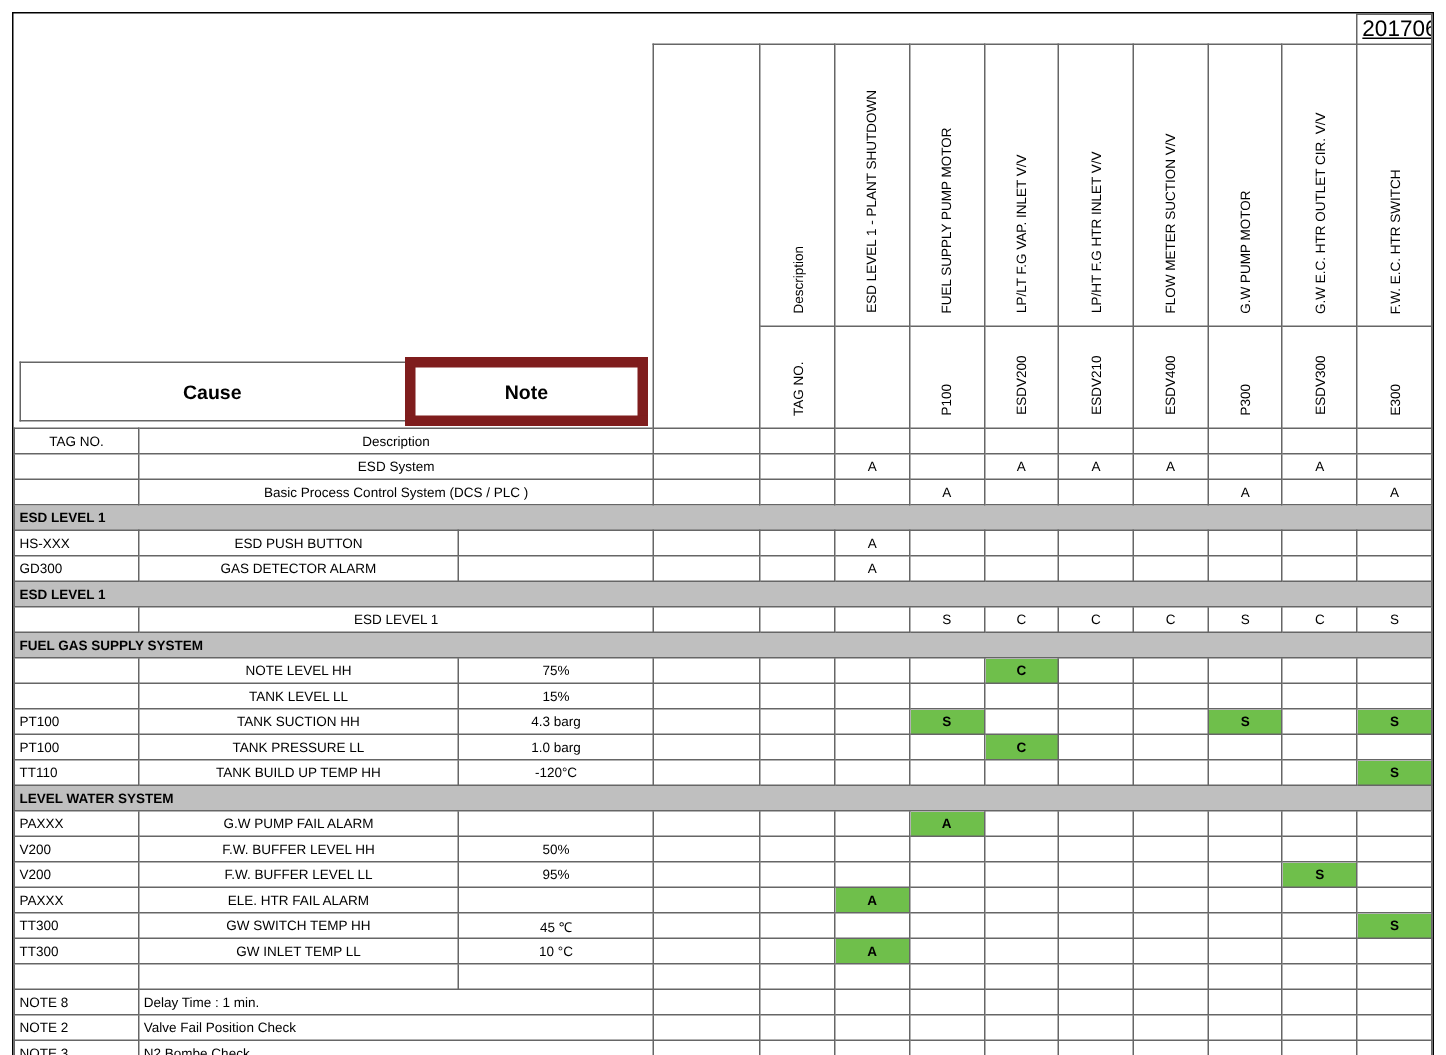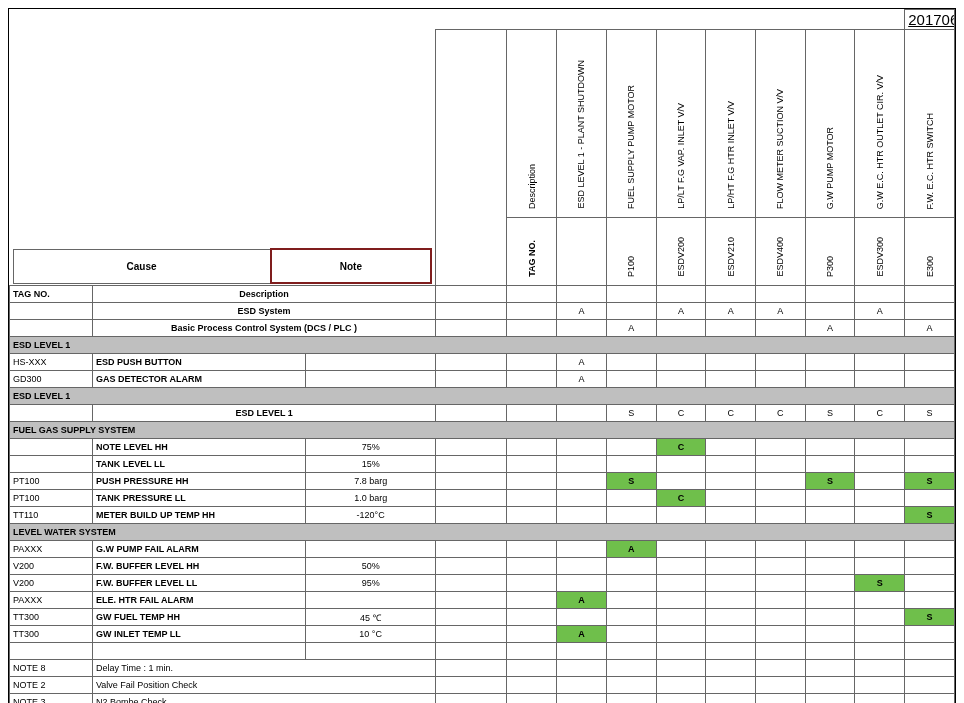--- a/index.html
+++ b/index.html
@@ -39,27 +39,27 @@
     padding-bottom: 6px;
   }
   .vhead .rot {
     writing-mode: vertical-rl;
     transform: rotate(180deg);
     display: inline-block;
     font-size: 9px;
     white-space: nowrap;
   }
   .center { text-align: center; }
-  .bold   { font-weight: bold; }
+  .bold   { font-weight: normal; text-align: center; }
   .section-bar {
     background: #bfbfbf;
     font-weight: bold;
   }
   .green  { background: #6fbf4b; font-weight: bold; text-align:center;}
-  .cause-note-header td { font-weight: bold; text-align:center; height:30px; font-size:10px;}
+  .cause-note-header td { font-weight: bold; text-align:center; height:30px; font-size:13px;}
   .top-date { text-align:left; font-size:15px;text-decoration:underline;}
   .no-border { border:none !important; }
 </style>
 </head>
 <body>
 
 <div class="sheet">
 <table>
   <colgroup>
     <col class="col-tag">
@@ -83,21 +83,21 @@
     <td colspan="9" class="no-border"></td>
     <td class="top-date">20170628</td>
   </tr>
 
   <tr>
     <td colspan="3" rowspan="2" class="no-border" style="vertical-align:bottom;">
       <table style="width:100%;border-collapse:collapse;">
         <tbody>
                 <tr class="cause-note-header">
           <td style="width:250px;border:1px solid #666">Cause</td>
-          <td style="border:2px solid #7f1d1d">Note</td>
+          <td style="border:7px solid #7f1d1d">Note</td>
         </tr>
       </tbody>
             </table>
     </td>
     <td rowspan="2" style="position:relative;">
     </td>
     <td class="vhead"><span class="rot">Description</span></td>
     <td class="vhead"><span class="rot">ESD LEVEL 1 - PLANT SHUTDOWN</span></td>
     <td class="vhead"><span class="rot">FUEL SUPPLY PUMP MOTOR</span></td>
     <td class="vhead"><span class="rot">LP/LT F.G VAP. INLET V/V</span></td>
@@ -242,22 +242,22 @@
           <td class="center"></td>
           <td class="center"></td>
           <td class="center"></td>
           <td class="center"></td>
           <td class="center"></td>
           <td class="center"></td>
           <td class="center"></td>
         </tr>
         <tr>
           <td>PT100</td>
-          <td class="bold">PUSH PRESSURE HH</td>
-          <td class="center">7.8 barg</td>
+          <td class="bold">TANK SUCTION HH</td>
+          <td class="center">4.3 barg</td>
           <td></td>
           <td class="center"></td>
           <td class="center"></td>
           <td class="green">S</td>
           <td class="center"></td>
           <td class="center"></td>
           <td class="center"></td>
           <td class="green">S</td>
           <td class="center"></td>
           <td class="green">S</td>
@@ -272,21 +272,21 @@
           <td class="center"></td>
           <td class="green">C</td>
           <td class="center"></td>
           <td class="center"></td>
           <td class="center"></td>
           <td class="center"></td>
           <td class="center"></td>
         </tr>
         <tr>
           <td>TT110</td>
-          <td class="bold">METER BUILD UP TEMP HH</td>
+          <td class="bold">TANK BUILD UP TEMP HH</td>
           <td class="center">-120°C</td>
           <td></td>
           <td class="center"></td>
           <td class="center"></td>
           <td class="center"></td>
           <td class="center"></td>
           <td class="center"></td>
           <td class="center"></td>
           <td class="center"></td>
           <td class="center"></td>
@@ -350,21 +350,21 @@
           <td class="center"></td>
           <td class="center"></td>
           <td class="center"></td>
           <td class="center"></td>
           <td class="center"></td>
           <td class="center"></td>
           <td class="center"></td>
         </tr>
         <tr>
           <td>TT300</td>
-          <td class="bold">GW FUEL TEMP HH</td>
+          <td class="bold">GW SWITCH TEMP HH</td>
           <td class="center">45 ℃</td>
           <td></td>
           <td class="center"></td>
           <td class="center"></td>
           <td class="center"></td>
           <td class="center"></td>
           <td class="center"></td>
           <td class="center"></td>
           <td class="center"></td>
           <td class="center"></td>

